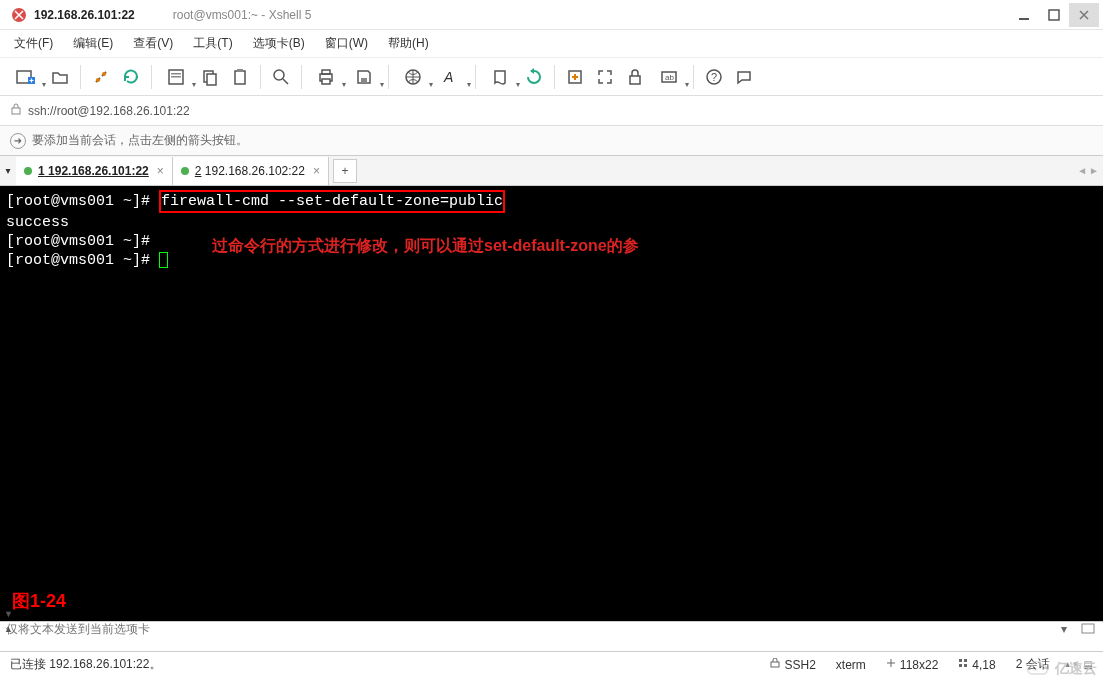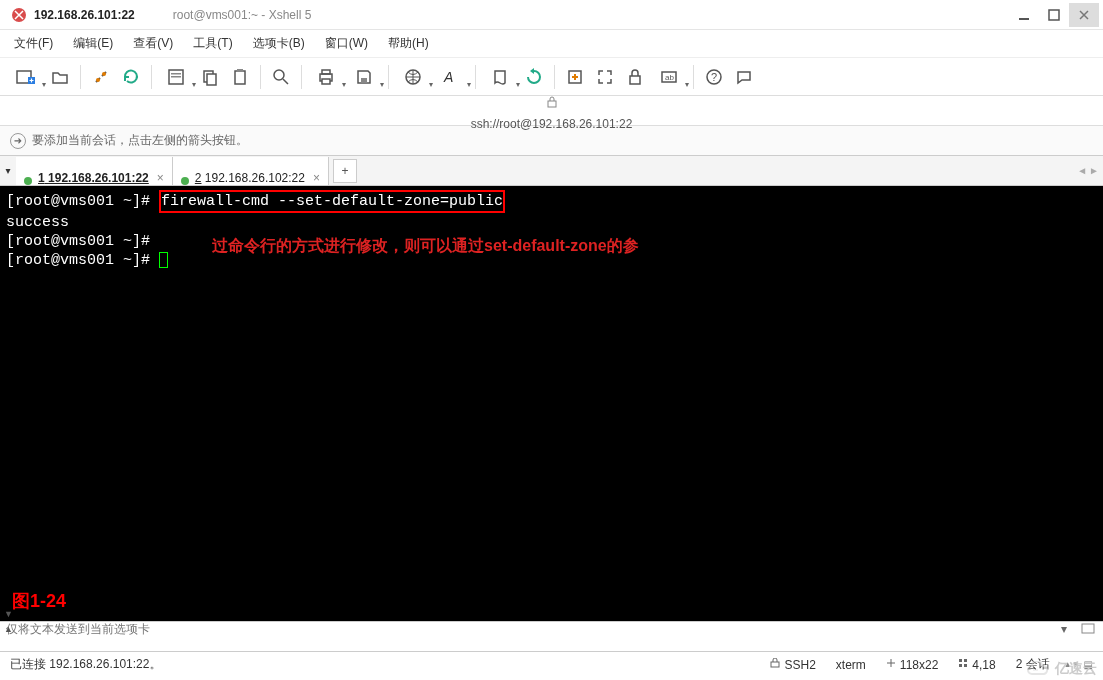--- a/index.html
+++ b/index.html
@@ -11,27 +11,27 @@
   .titlebar .spacer { flex: 1; }
   .win-btn { width: 30px; height: 24px; display: flex; align-items: center; justify-content: center; color: #555; }
   .win-close { background: #ddd; }
   .menubar { height: 28px; display: flex; align-items: center; padding: 0 8px; gap: 8px; border-bottom: 1px solid #eee; }
   .menu-item { padding: 2px 6px; color: #333; }
   .toolbar { height: 38px; display: flex; align-items: center; padding: 0 8px; gap: 2px; border-bottom: 1px solid #ddd; }
   .tbtn { width: 28px; height: 28px; display: flex; align-items: center; justify-content: center; color: #444; position: relative; }
   .tbtn .dd { position: absolute; right: -2px; bottom: 2px; font-size: 8px; color: #666; }
   .tsep { width: 1px; height: 24px; background: #ddd; margin: 0 4px; }
   .tbtn.wide { width: 36px; }
-  .addrbar { height: 30px; display: flex; align-items: center; padding: 0 10px; gap: 6px; border-bottom: 1px solid #ddd; color: #555; flex-direction: column; }
+  .addrbar { height: 30px; display: flex; align-items: center; padding: 0 10px; gap: 6px; border-bottom: 1px solid #ddd; color: #555; }
   .addrbar .lockicon { color: #777; }
   .tipbar { height: 30px; display: flex; align-items: center; padding: 0 10px; gap: 6px; border-bottom: 1px solid #ccc; color: #666; background: #fafafa; }
   .tipbar .circ { width: 16px; height: 16px; border: 1px solid #999; border-radius: 50%; display: flex; align-items: center; justify-content: center; font-size: 10px; color: #666; }
   .tabbar { height: 30px; display: flex; align-items: center; background: #f4f4f4; border-bottom: 1px solid #ccc; position: relative; }
   .dropdown-ind { width: 16px; display: flex; align-items: center; justify-content: center; color: #333; font-size: 10px; }
-  .tab { height: 28px; display: flex; align-items: flex-end; padding: 0 8px; gap: 6px; border-right: 1px solid #ccc; background: #fff; position: relative; }
+  .tab { height: 28px; display: flex; align-items: center; padding: 0 8px; gap: 6px; border-right: 1px solid #ccc; background: #fff; position: relative; }
   .tab.active { background: #fff; }
   .tab .dot { width: 8px; height: 8px; border-radius: 50%; background: #4caf50; }
   .tab .tabtxt { color: #222; }
   .tab.active .tabtxt { text-decoration: underline; font-weight: bold; }
   .tab .tabclose { color: #888; font-size: 12px; margin-left: 2px; }
   .addtab { width: 24px; height: 24px; margin-left: 4px; border: 1px solid #ccc; display: flex; align-items: center; justify-content: center; color: #555; background: #fff; }
   .tab-nav-r { margin-left: auto; display: flex; align-items: center; gap: 2px; padding-right: 4px; color: #aaa; font-size: 10px; }
   .terminal-wrap { position: relative; background: #000; height: 435px; display: flex; flex-direction: column; }
   .terminal { flex: 1; font-family: "Consolas", "Courier New", monospace; font-size: 15px; line-height: 19px; color: #fff; padding: 4px 6px; position: relative; white-space: pre; }
   .prompt { color: #fff; }

